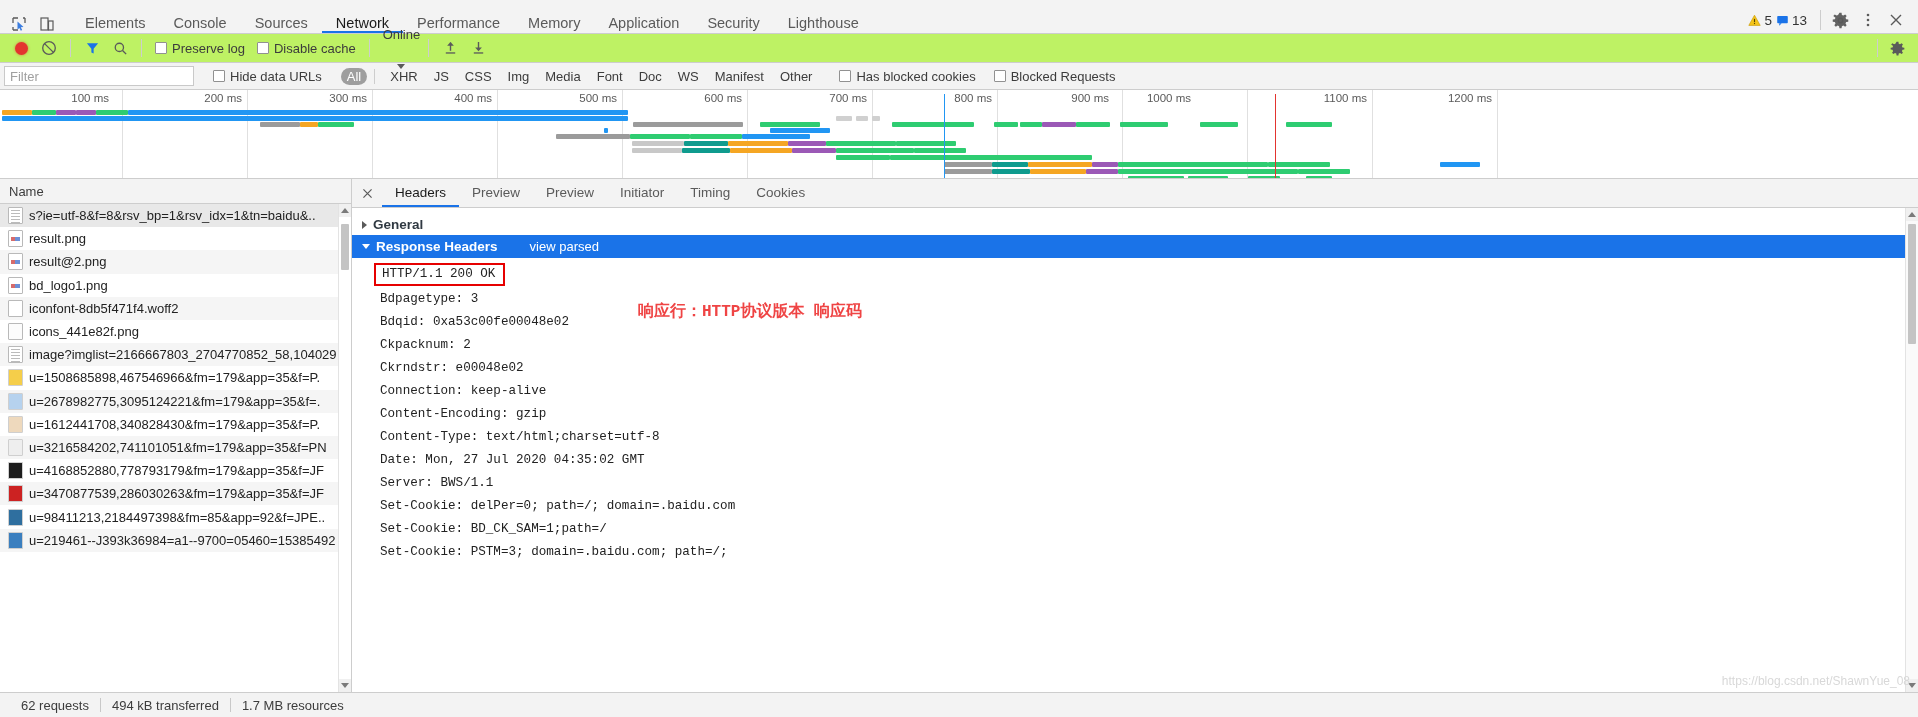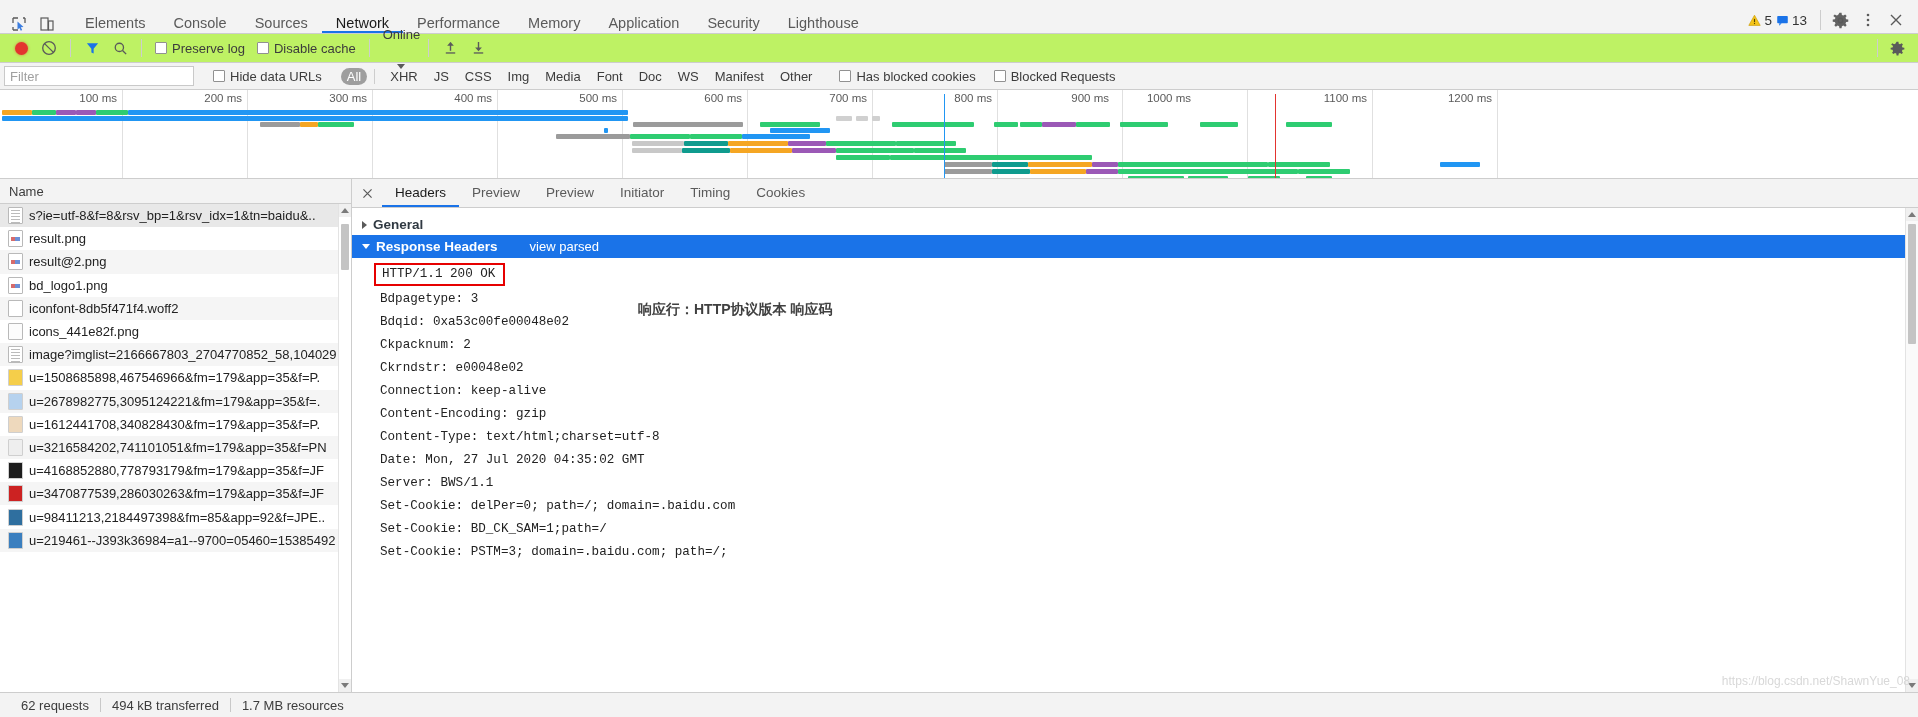--- a/index.html
+++ b/index.html
@@ -148,22 +148,22 @@
   .sec-row .vparsed { font-weight: normal; font-size: 13px; color: #fff; margin-left: 26px; cursor: pointer; }
   .arw { width: 0; height: 0; border-top: 4px solid transparent; border-bottom: 4px solid transparent; border-left: 5px solid #5a5a5a; }
   .arw.open { border-left: 4px solid transparent; border-right: 4px solid transparent; border-top: 5px solid #fff; border-bottom: none; }
   .hdr-list { padding: 4px 0 0 28px; }
   .hdr-line {
     font-family: "Liberation Mono", monospace; font-size: 12.6px; color: #222;
     line-height: 23px; white-space: nowrap;
   }
   .hdr-line.boxed { display: inline-block; border: 2px solid #e60000; padding: 1px 8px 1px 6px; line-height: 17px; margin: 1px 0 2px -6px; }
   .annot {
-    position: absolute; font-size: 14px; font-weight: bold; color: #404040;
-    white-space: nowrap; font-family: Liberation Sans, sans-serif;
+    position: absolute; font-size: 16px; font-weight: bold; color: #ef4444;
+    white-space: nowrap; font-family: Liberation Mono, monospace;
   }
   .det-scroll { position: absolute; right: 0; top: 0; bottom: 0; width: 13px; background: #fafafa; border-left: 1px solid #e3e3e3; }
   .det-thumb { position: absolute; left: 2px; right: 2px; top: 16px; height: 120px; background: #c4c4c4; border-radius: 1px; }
 
   
   .statusbar {
     height: 25px; min-height: 25px; display: flex; align-items: center;
     background: #f3f3f3; border-top: 1px solid #cdcdcd;
     font-size: 13px; color: #3c3c3c; padding-left: 10px;
   }
@@ -352,21 +352,21 @@
     </label>
     <label class="chk-wrap" style="margin-left:8px">
       <span class="chk"></span>
       <span class="chk-label">Blocked Requests</span>
     </label>
   </div>
 
   <div class="overview">
     <div class="ruler">
       <div class="tick" style="left:122px"></div>
-        <div class="tick-lbl" style="left:122px">100 ms</div>
+        <div class="tick-lbl" style="left:114px">100 ms</div>
       <div class="tick" style="left:247px"></div>
         <div class="tick-lbl" style="left:247px">200 ms</div>
       <div class="tick" style="left:372px"></div>
         <div class="tick-lbl" style="left:372px">300 ms</div>
       <div class="tick" style="left:497px"></div>
         <div class="tick-lbl" style="left:497px">400 ms</div>
       <div class="tick" style="left:622px"></div>
         <div class="tick-lbl" style="left:622px">500 ms</div>
       <div class="tick" style="left:747px"></div>
         <div class="tick-lbl" style="left:747px">600 ms</div>

